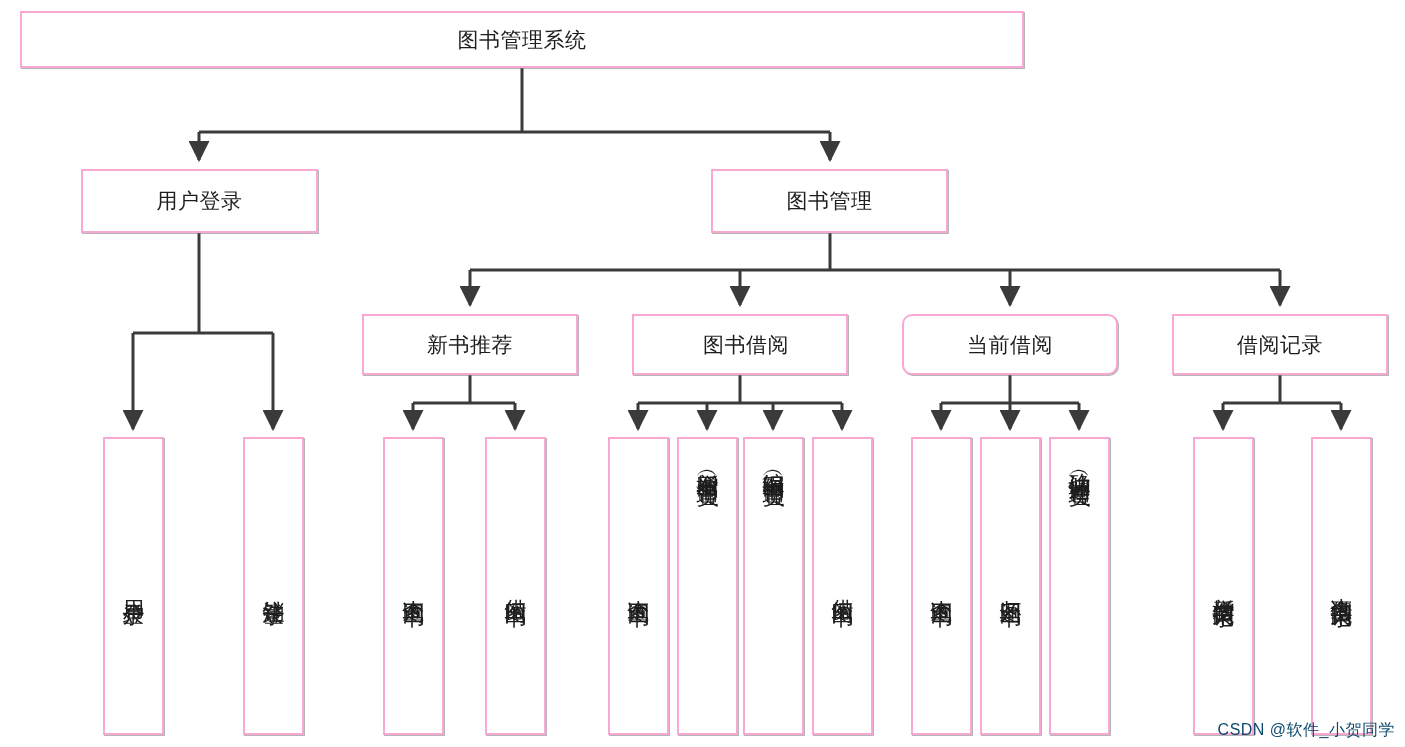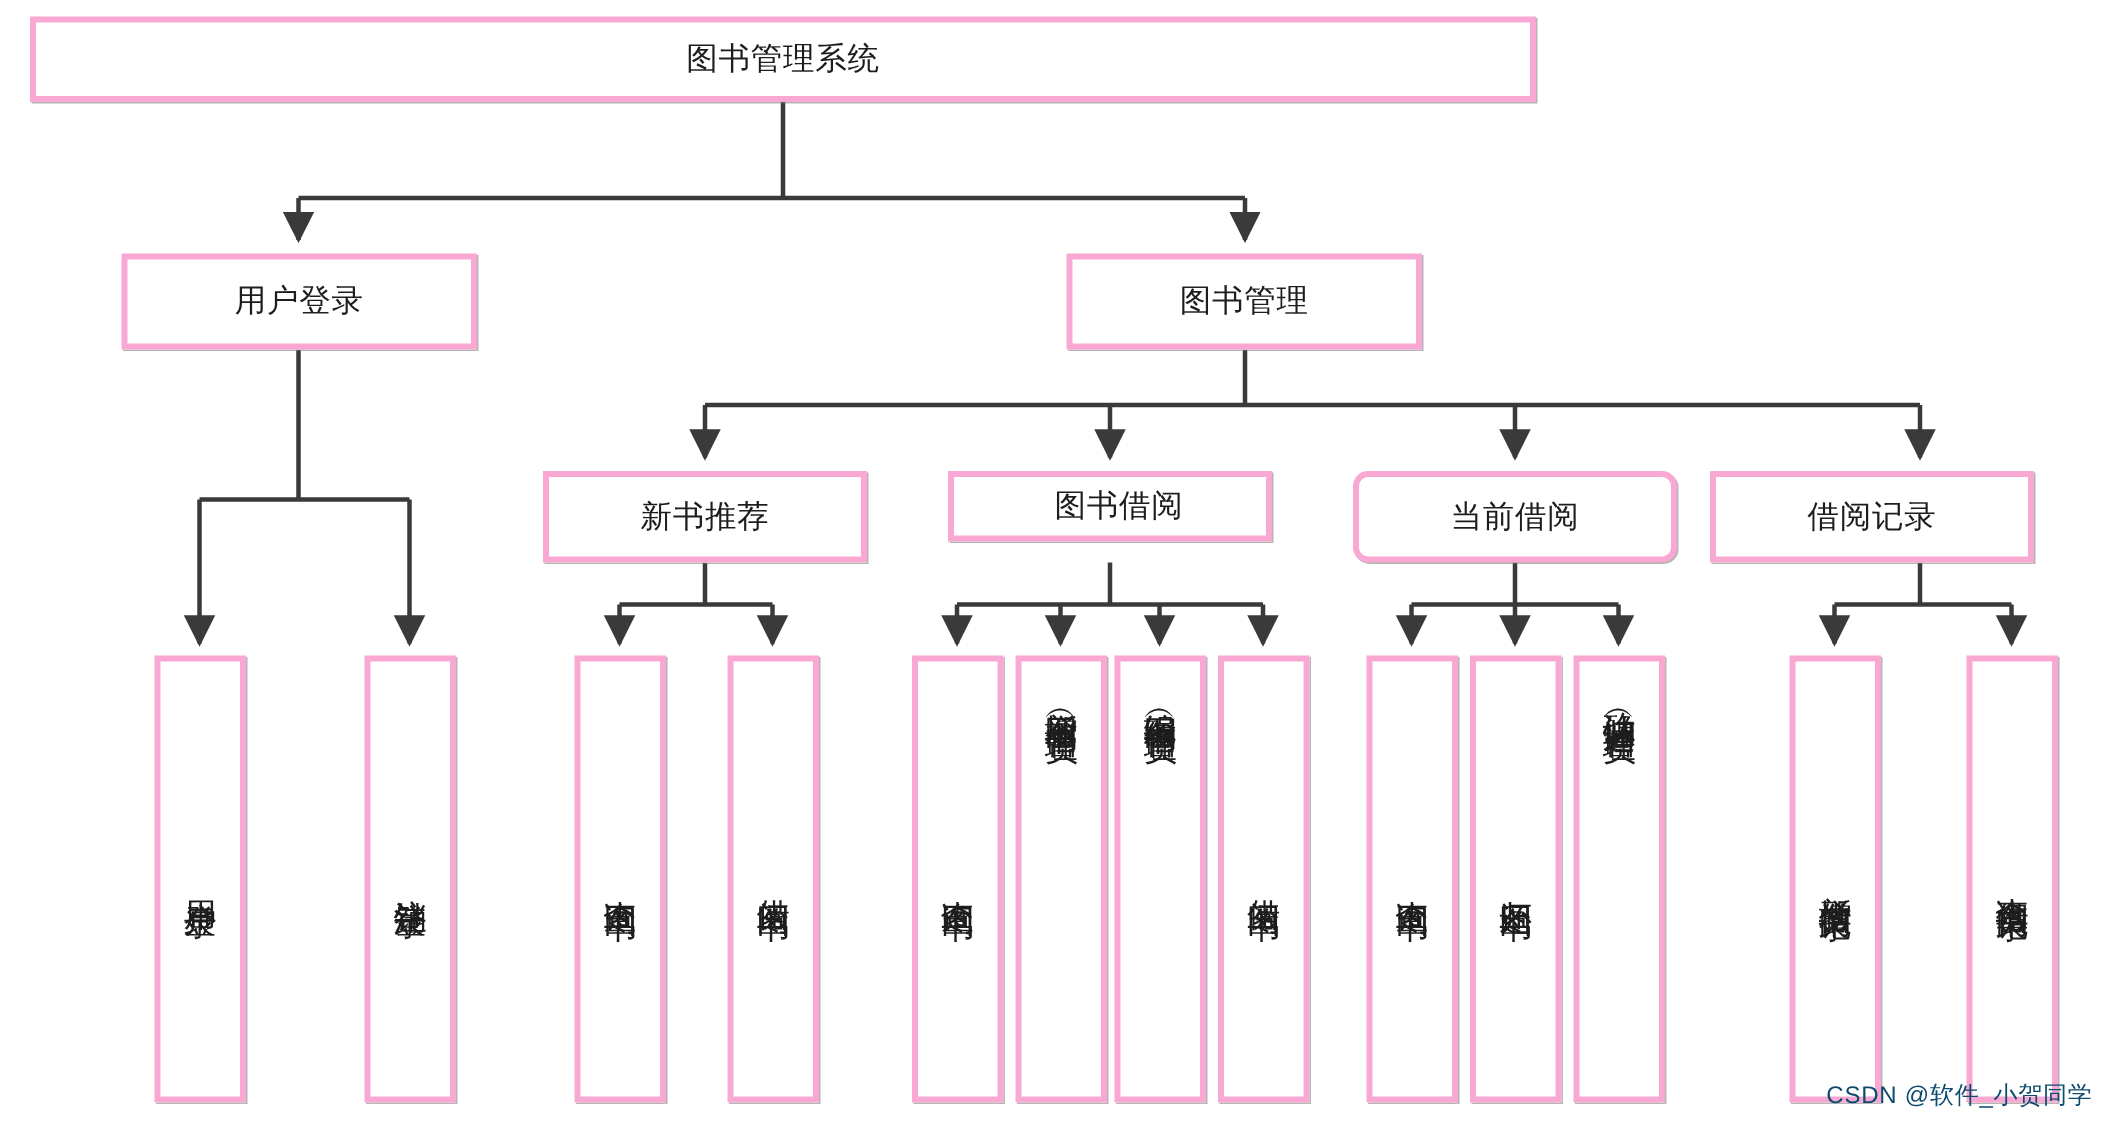--- a/index.html
+++ b/index.html
@@ -22,21 +22,21 @@
     left: 0;
     top: 0;
     width: 1405px;
     height: 747px;
     pointer-events: none;
   }
   .node {
     position: absolute;
     box-sizing: border-box;
     background: #ffffff;
-    border: 4px solid #f9a8d4;
+    border: 2px solid #f9a8d4;
     display: flex;
     align-items: center;
     justify-content: center;
     box-shadow: 1px 1px 0 0 rgba(120,120,120,0.55);
   }
   .node .label {
     color: #1d1d1d;
     letter-spacing: 0.5px;
     white-space: nowrap;
     text-align: center;
@@ -133,27 +133,27 @@
   <div class="node horiz" style="left:81px; top:169px; width:237px; height:64px;">
     <span class="label">用户登录</span>
   </div>
   <div class="node horiz" style="left:362px; top:314px; width:216px; height:61px;">
     <span class="label">新书推荐</span>
   </div>
 
   <div class="node horiz" style="left:711px; top:169px; width:237px; height:64px;">
     <span class="label">图书管理</span>
   </div>
-  <div class="node horiz" style="left:632px; top:314px; width:216px; height:47px;padding-left:12px;">
+  <div class="node horiz" style="left:632px; top:314px; width:216px; height:61px;padding-left:12px;">
     <span class="label">图书借阅</span>
   </div>
   <div class="node horiz" style="left:902px; top:314px; width:216px; height:61px;border-radius:10px;">
     <span class="label">当前借阅</span>
   </div>
-  <div class="node horiz" style="left:1140px; top:314px; width:216px; height:61px;">
+  <div class="node horiz" style="left:1172px; top:314px; width:216px; height:61px;">
     <span class="label">借阅记录</span>
   </div>
 
   <div class="node vert tall-center" style="left:103px; top:437px; width:61px; height:298px;">
     <span class="label">用户登录</span>
   </div>
   <div class="node vert tall-center" style="left:243px; top:437px; width:61px; height:298px;">
     <span class="label">注销登录</span>
   </div>
 

